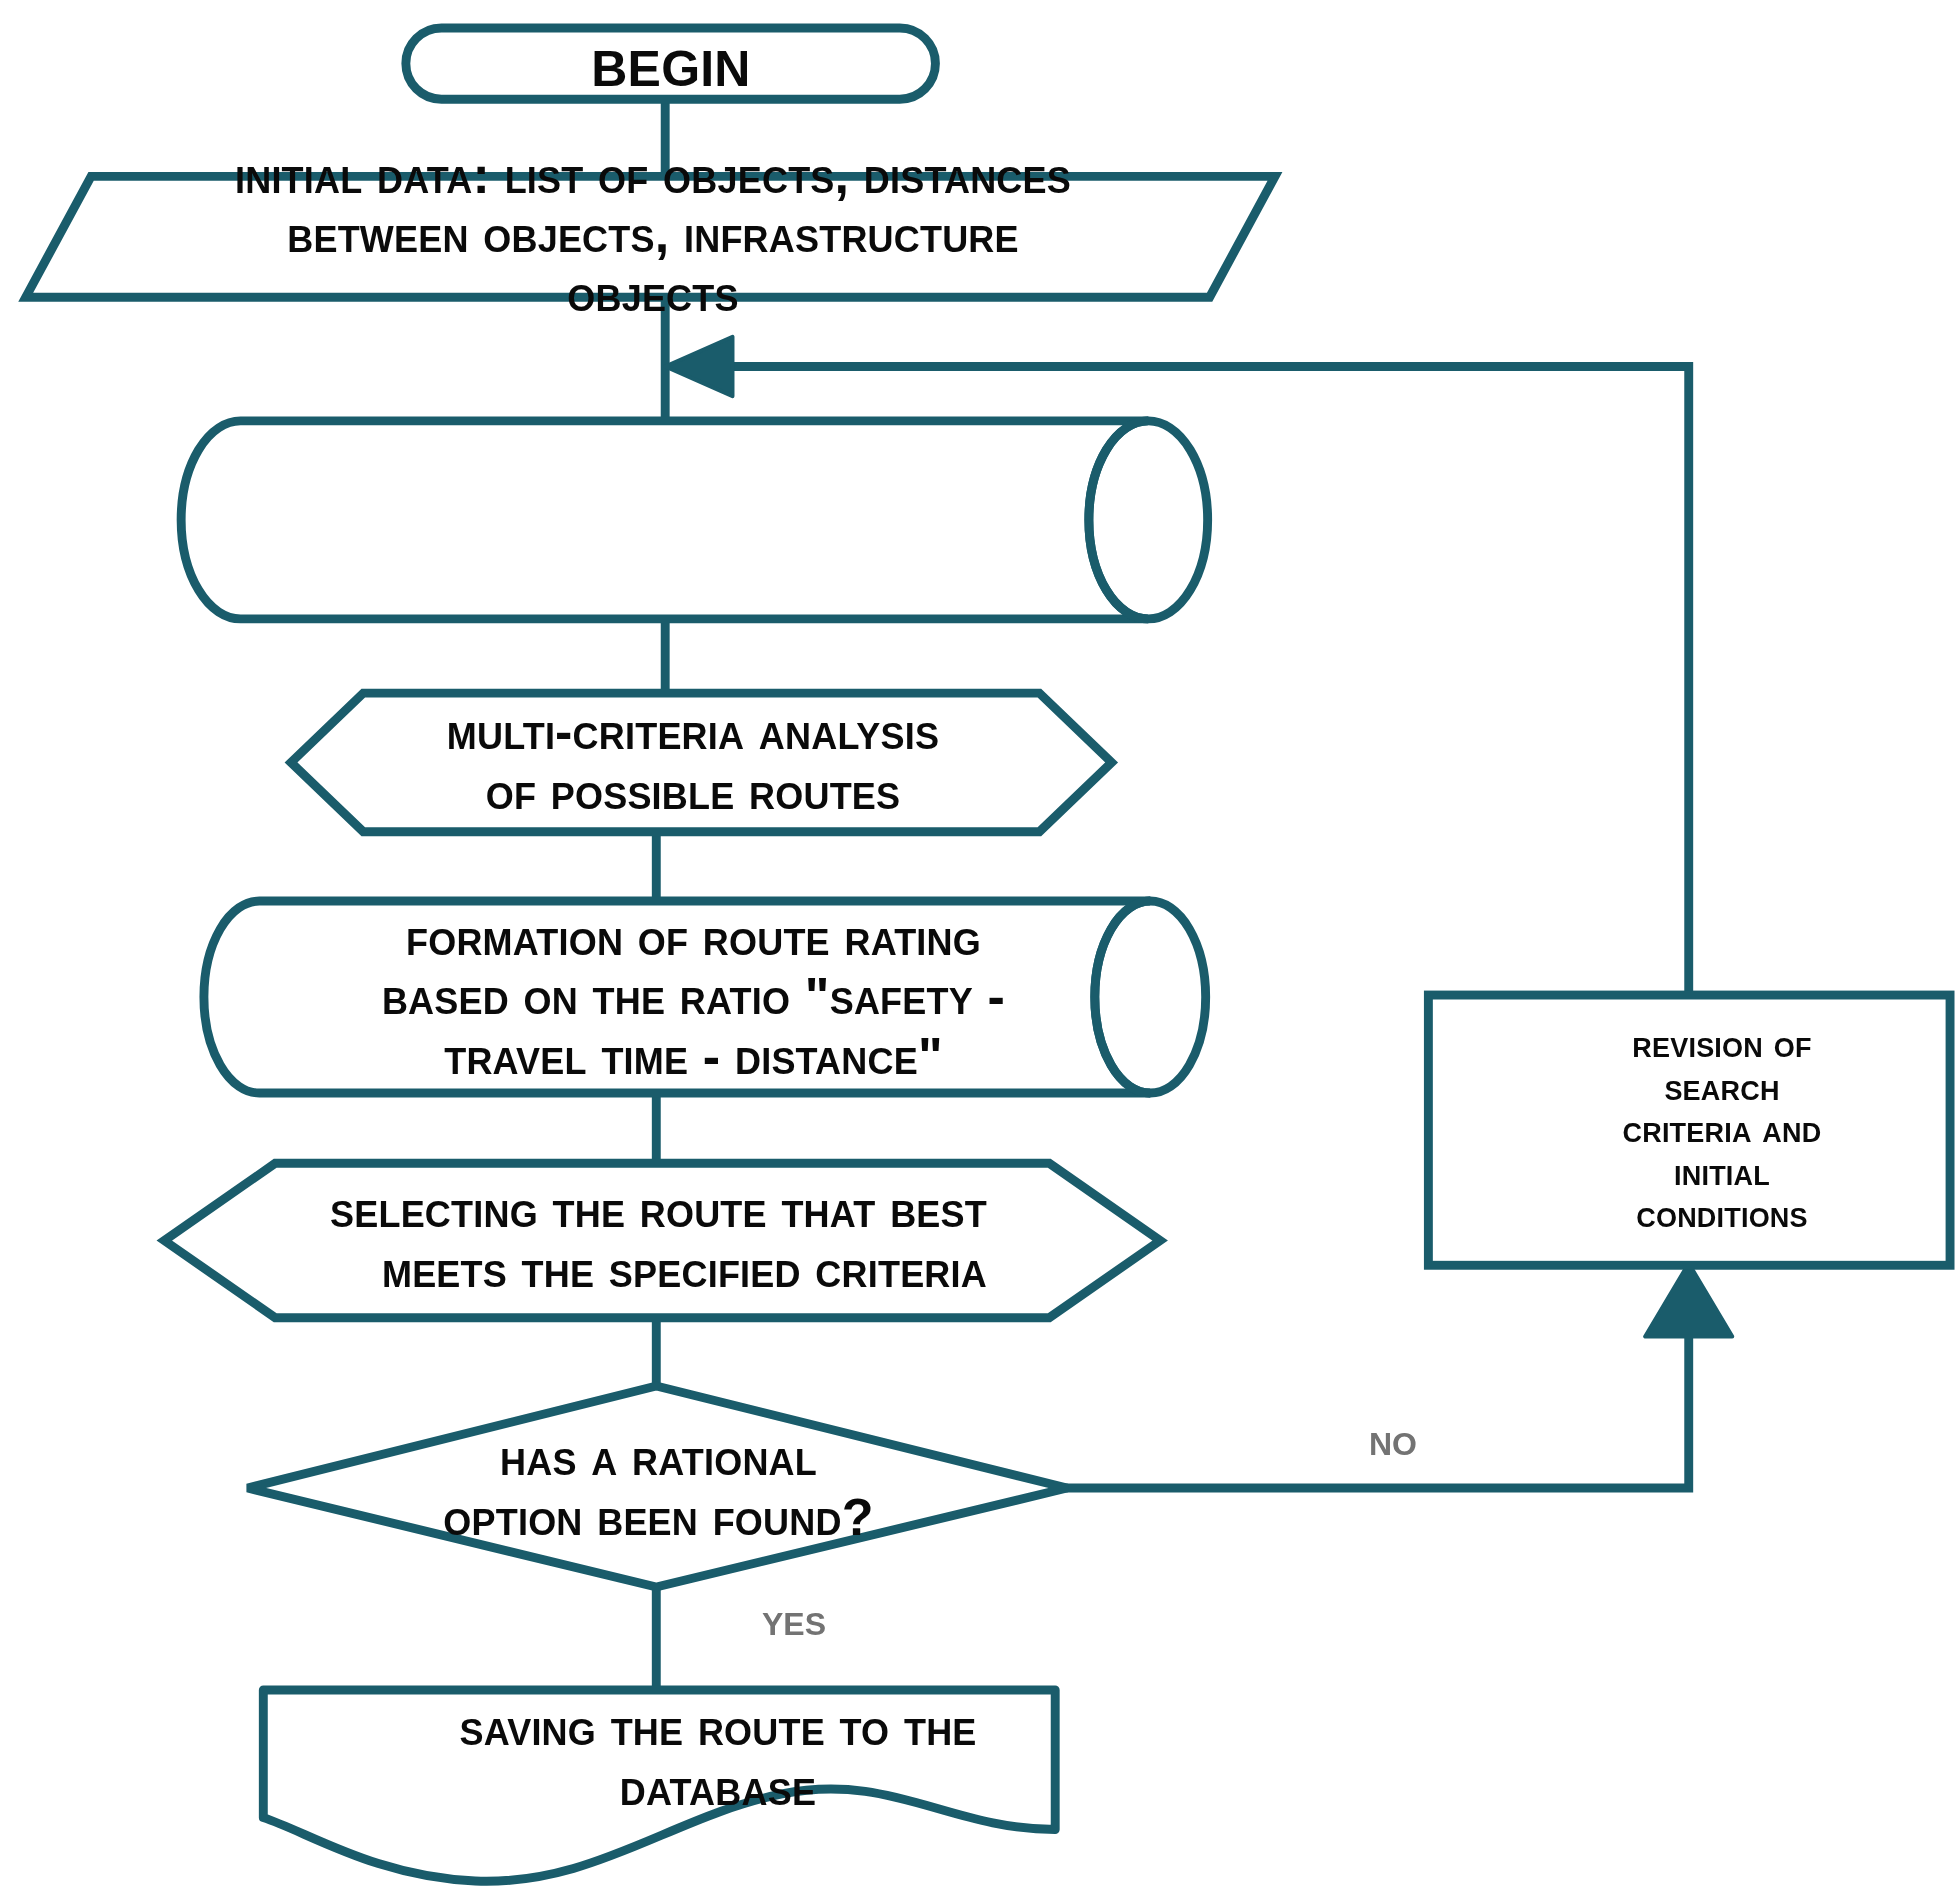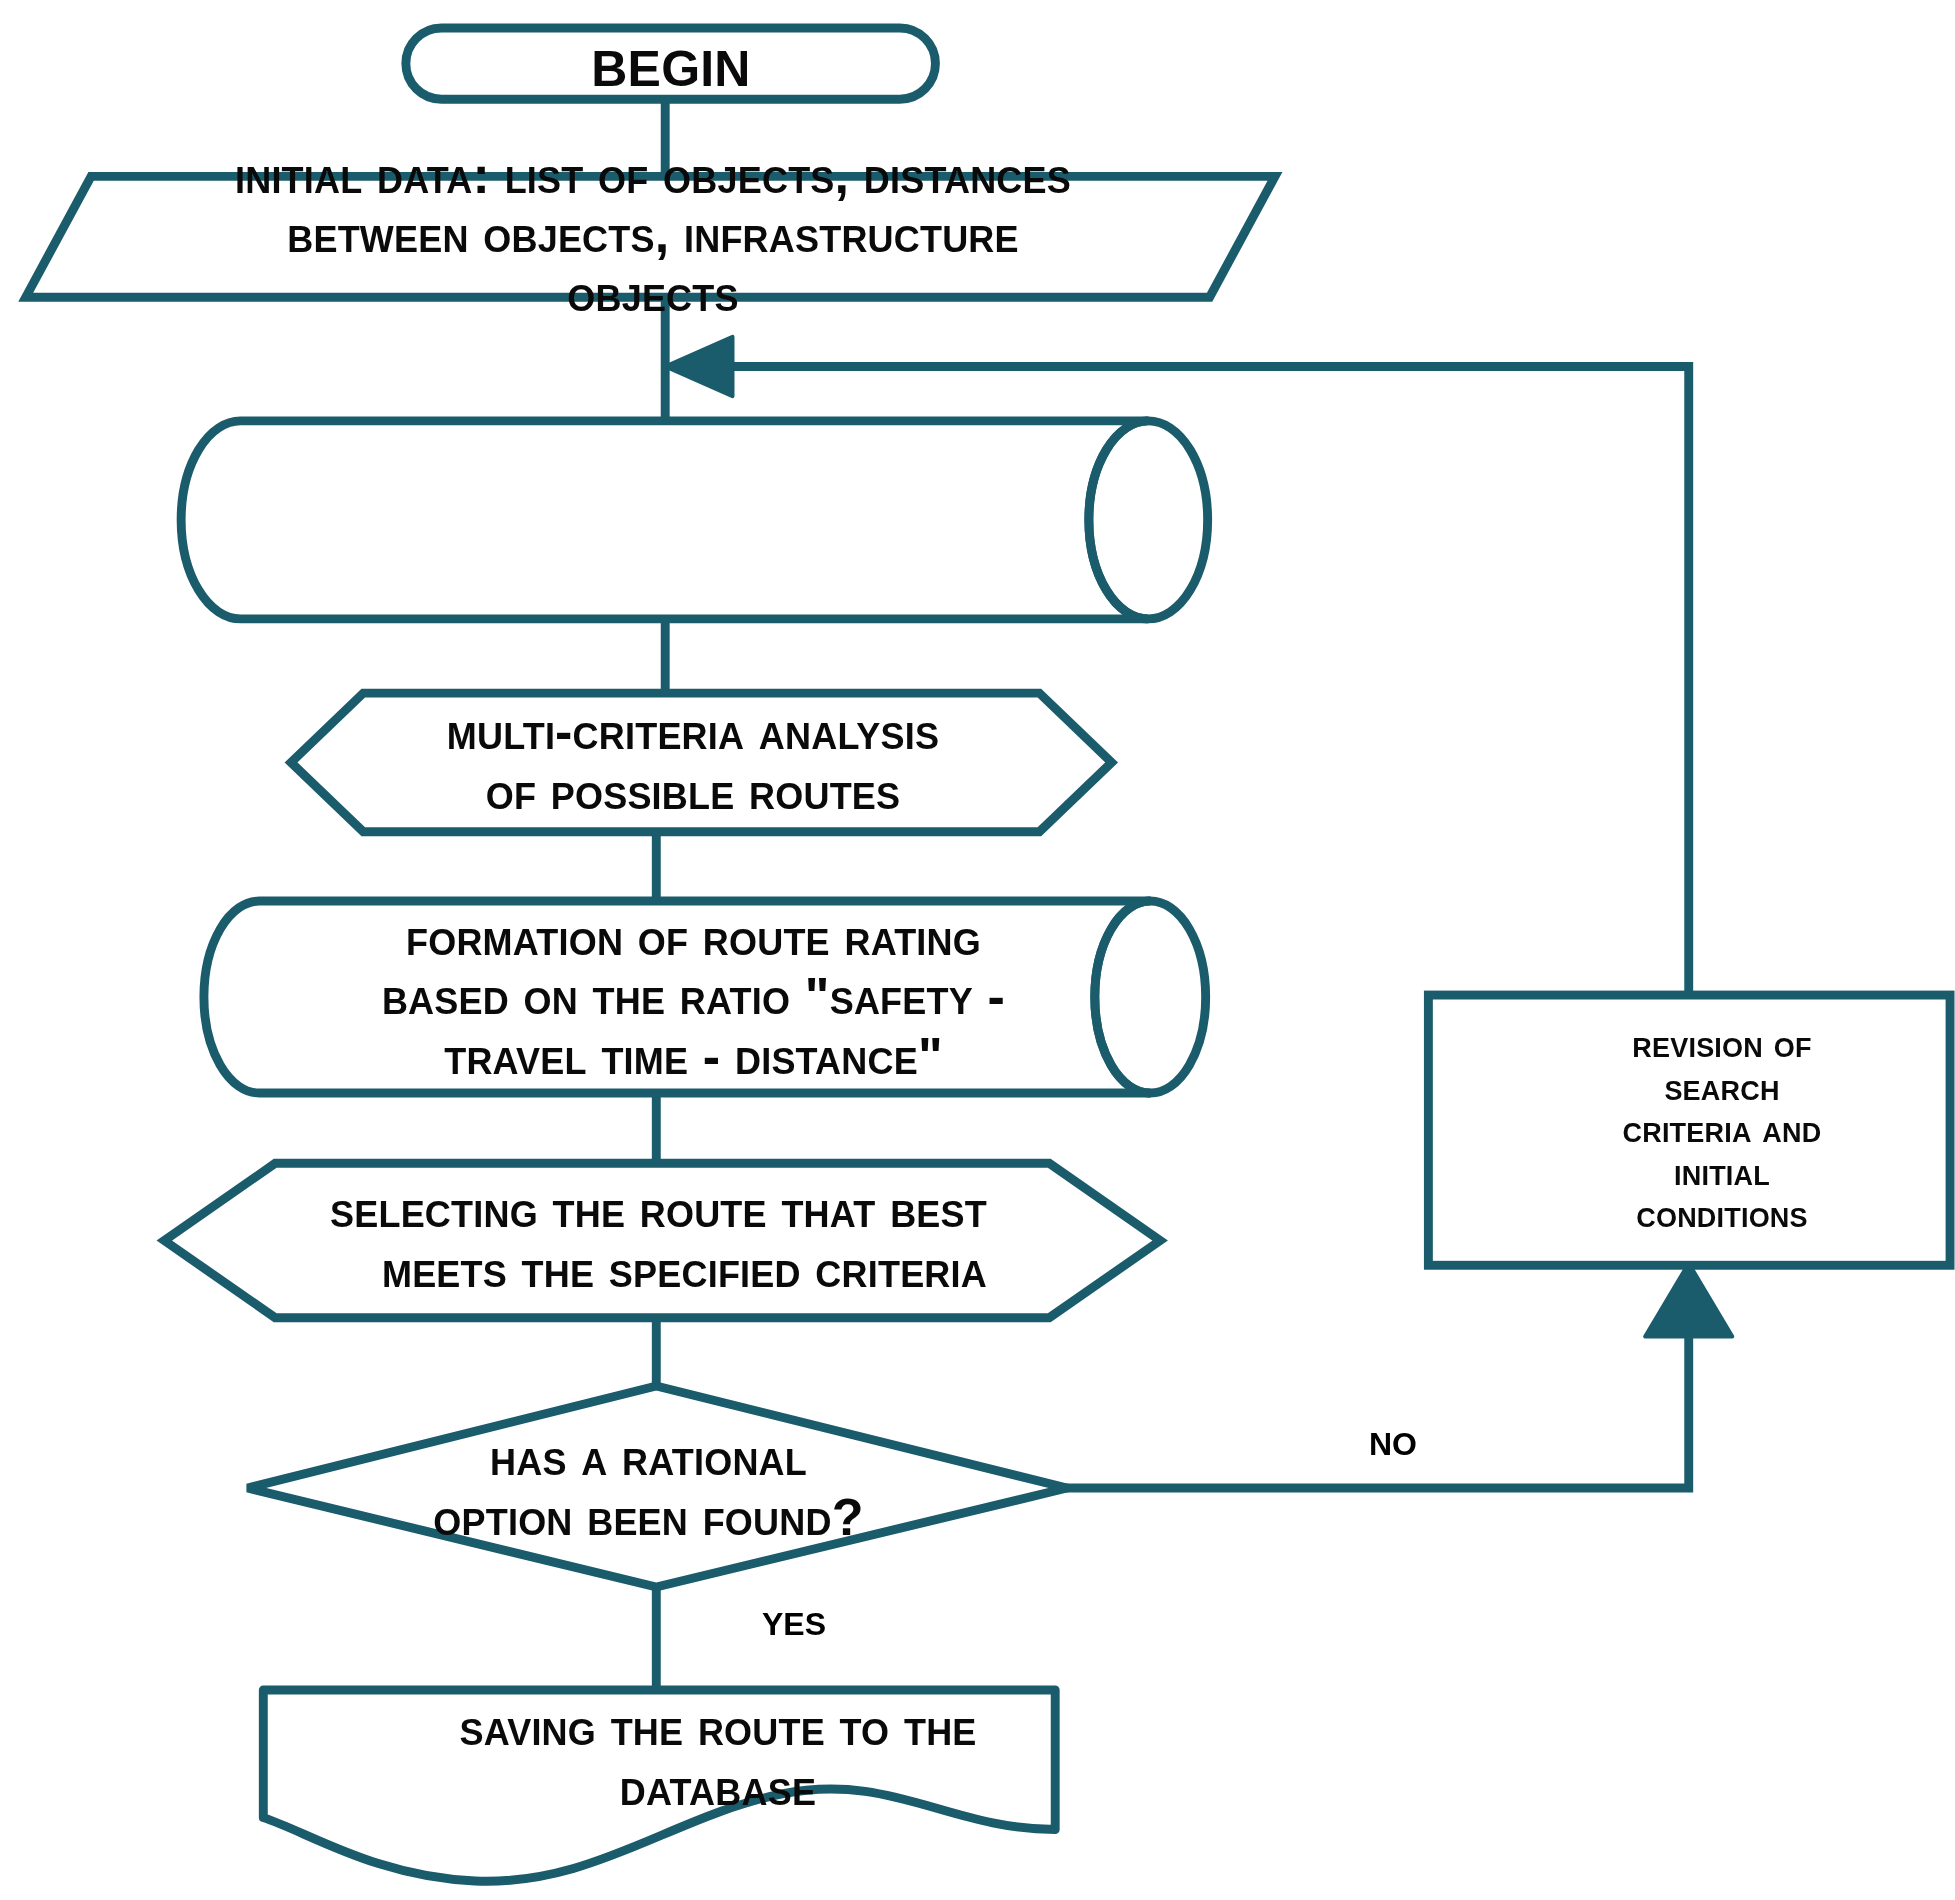--- a/index.html
+++ b/index.html
@@ -37,21 +37,21 @@
     font-weight: bold;
     letter-spacing: 0.2px;
     line-height: 1.14;
     font-variant: small-caps;
     text-transform: lowercase;
     pointer-events: none;
     white-space: pre-line;
   }
   .edge-label {
     position: absolute;
-    color: #000000;
+    color: #737373;
     font-family: "Liberation Sans", sans-serif;
     font-weight: bold;
     font-variant: small-caps;
     text-transform: lowercase;
     line-height: 1;
     pointer-events: none;
   }
   .t-begin   { font-size: 71px; }
   .t-body    { font-size: 52px; }
   .t-revision{ font-size: 38px; }
@@ -129,21 +129,21 @@
   <div class="node-label t-body" style="left:297px; top:695px; width:792px; height:133px;text-align:center;">Multi-criteria analysis
 of possible routes</div>
 
   <div class="node-label t-body" style="left:248px; top:903px; width:891px; height:188px;">Formation of route rating
 based on the ratio "safety -
 travel time - distance"</div>
 
   <div class="node-label t-body" style="left:188px; top:1166px; width:941px; height:147px;text-align:right;">Selecting the route that best
 meets the specified criteria</div>
 
-  <div class="node-label t-body" style="left:317px; top:1418px; width:663px; height:139px;">Has a rational
+  <div class="node-label t-body" style="left:327px; top:1418px; width:663px; height:139px;">Has a rational
 option been found?</div>
 
   <div class="node-label t-revision" style="left:1434px; top:1002px; width:512px; height:255px; line-height:1.12;padding-left:32px;">Revision of
 search
 criteria and
 initial
 conditions</div>
 
   <div class="node-label t-body" style="left:267px; top:1703px; width:902px; height:109px;">Saving the route to the
 database</div>

